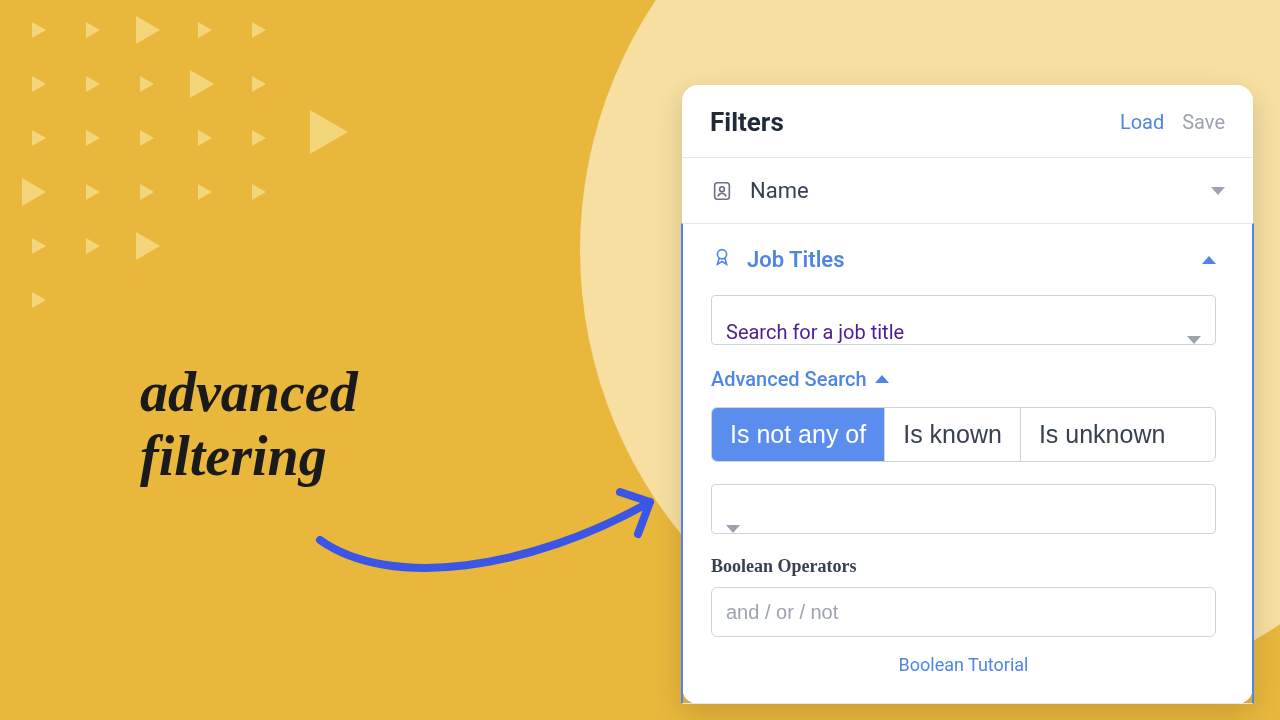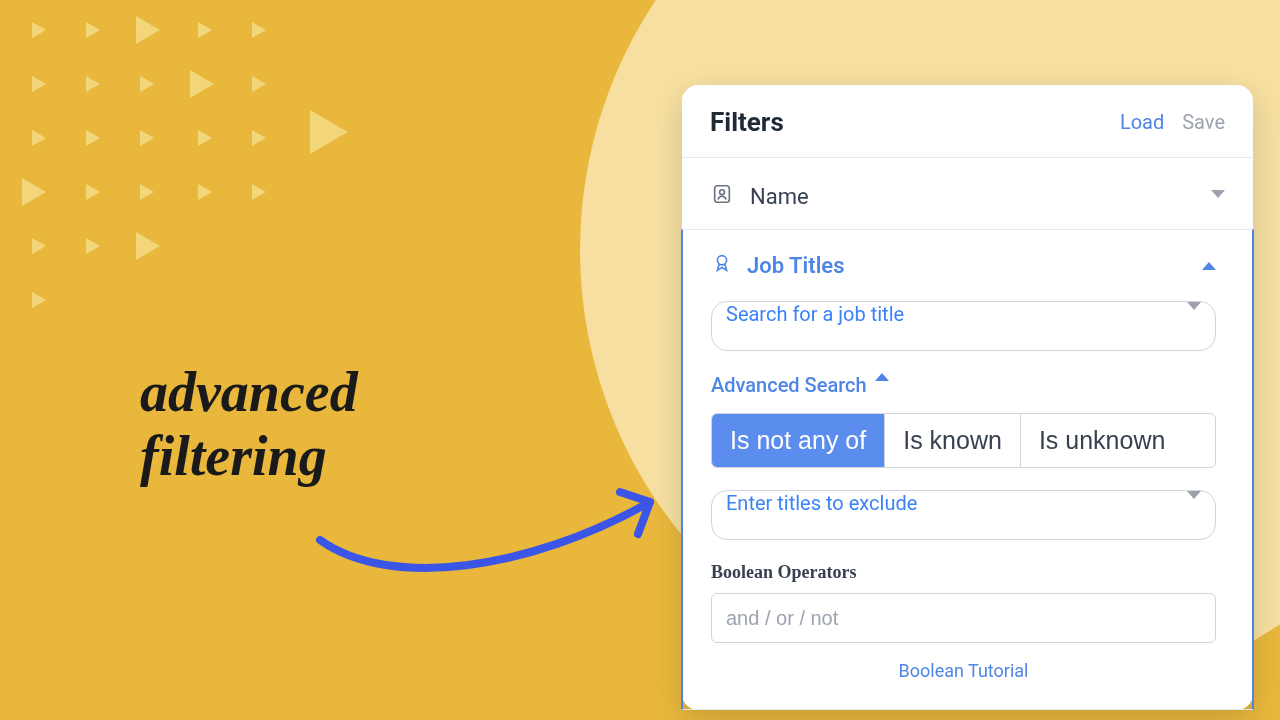--- a/index.html
+++ b/index.html
@@ -91,21 +91,20 @@
   .filter-row {
     display: flex;
     align-items: center;
     padding: 20px 28px;
     gap: 16px;
   }
   .filter-row .label {
     font-size: 22px;
     color: #374151;
     flex: 1;
-    margin-top: 6px;
   }
   .filter-row .icon-slot { width: 24px; height: 24px; color: #6b7280; display:flex; align-items:center; justify-content:center; }
   .caret { width: 0; height: 0; border-left: 7px solid transparent; border-right: 7px solid transparent; }
   .caret.down { border-top: 8px solid #9ca3af; }
   .caret.up   { border-bottom: 8px solid #4f86e6; }
 
   .section-active {
     border-top: 1px solid #e5e7eb;
     border-bottom: 1px solid #e5e7eb;
     padding: 22px 36px 28px 28px;
@@ -119,35 +118,35 @@
     gap: 14px;
     color: #4f86e6;
     font-size: 22px;
     font-weight: 600;
     margin-bottom: 22px;
   }
   .section-header .spacer { flex: 1; }
 
   .combo {
     display: flex;
-    align-items: flex-start;
+    align-items: flex-end;
     border: 1px solid #d1d5db;
-    border-radius: 16px;
+    border-radius: 4px;
     height: 50px;
     padding: 0 14px;
-    color: #3b82f6;
+    color: #4c1d95;
     font-size: 20px;
     gap: 10px;
   }
   .combo .text { flex: 1; }
 
   .adv-toggle {
     margin-top: 22px;
     display: flex;
-    align-items: flex-start;
+    align-items: center;
     gap: 8px;
     color: #4f86e6;
     font-size: 20px;
     font-weight: 500;
     cursor: pointer;
   }
   .adv-toggle .caret.up { border-bottom-color: #4f86e6; }
 
   .seg {
     margin-top: 16px;
@@ -292,21 +291,20 @@
       </div>
 
       <div class="seg">
         <button class="active">Is not any of</button>
         <button>Is known</button>
         <button>Is unknown</button>
       </div>
 
       <div class="field-wrap">
         <div class="combo">
-          <span class="text">Enter titles to exclude</span>
           <span class="caret down"></span>
         </div>
       </div>
 
       <div class="field-wrap">
         <div class="field-label">Boolean Operators</div>
         <input class="text-input" type="text" placeholder="and / or / not" style="">
       </div>
 
       <div class="tutorial-line">Boolean Tutorial</div>

